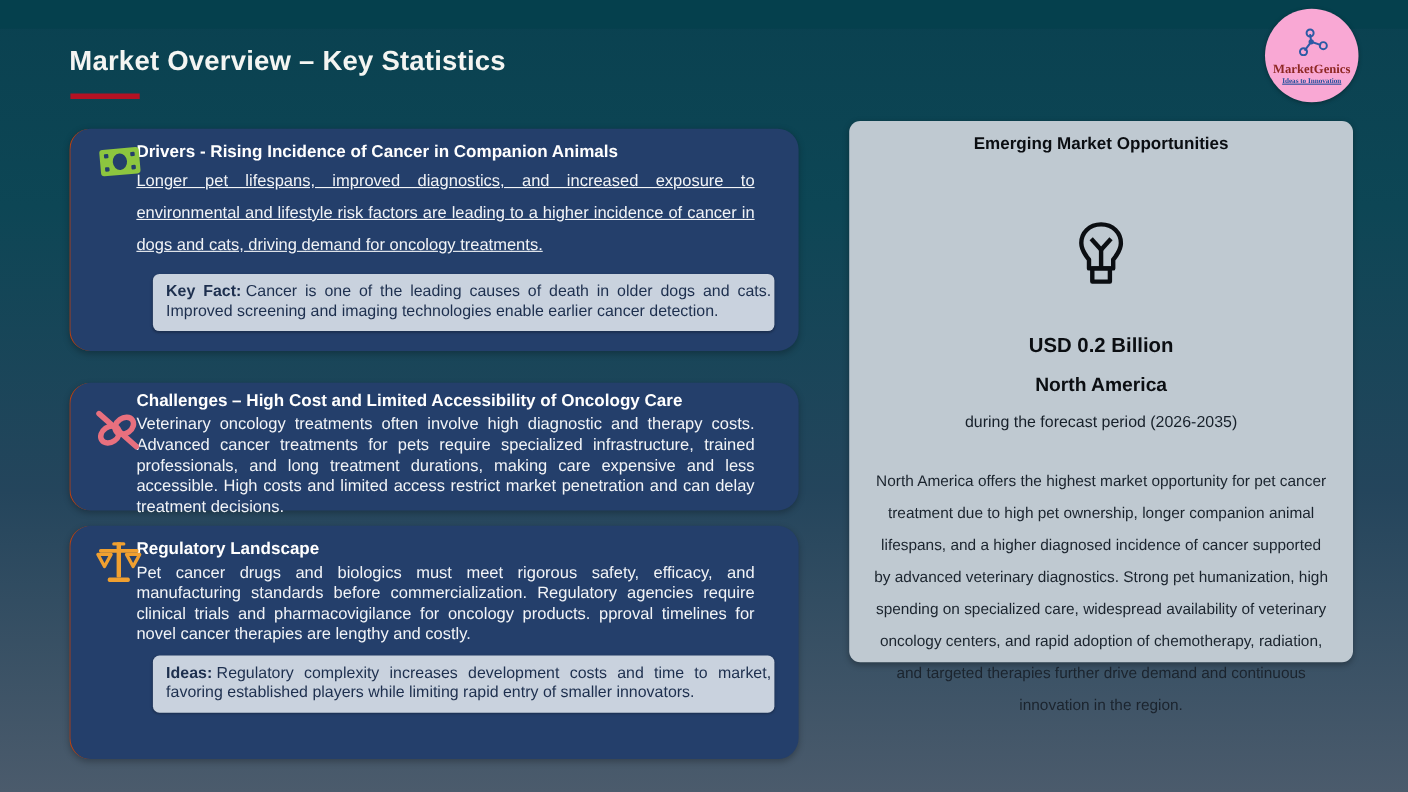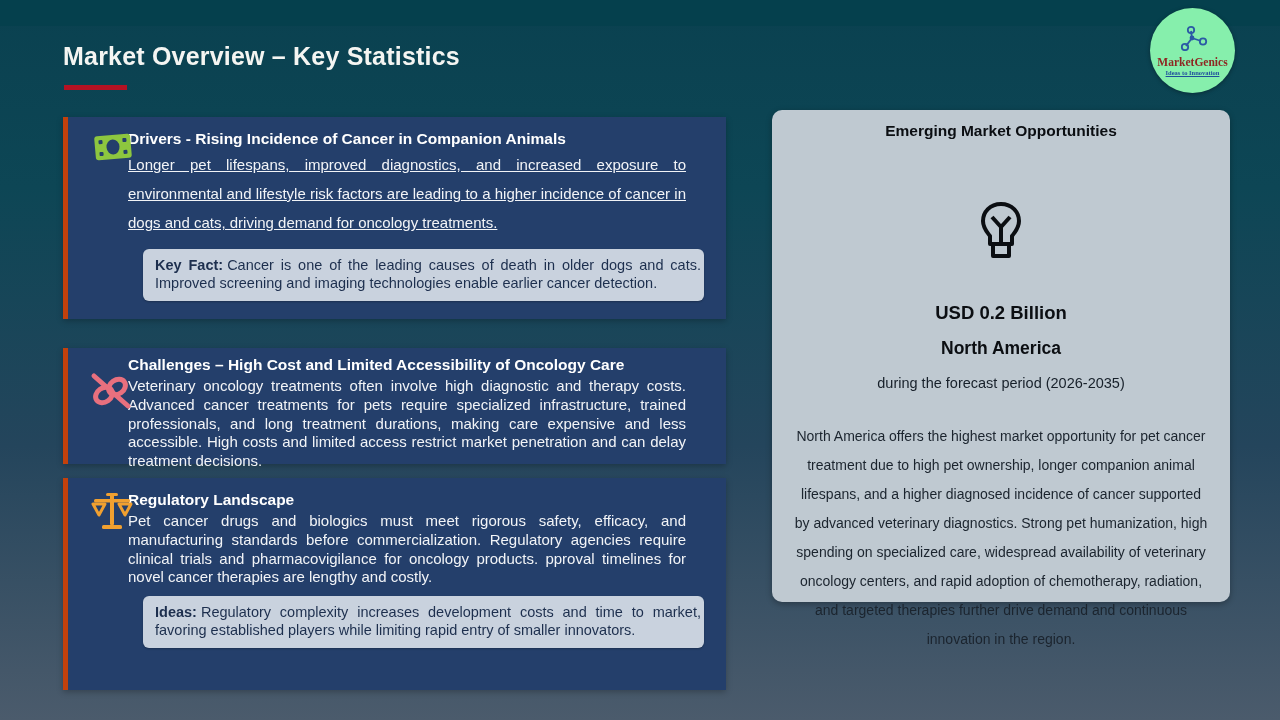--- a/index.html
+++ b/index.html
@@ -17,36 +17,36 @@
     position: absolute; left: 63px; top: 42px;
     font-size: 25px; font-weight: bold; color: #f4f5f2; letter-spacing: 0.2px;
   }
   .title-underline {
     position: absolute; left: 64px; top: 85px; width: 63px; height: 5px;
     background: #b41223;
   }
   
   .logo {
     position: absolute; left: 1150px; top: 8px; width: 85px; height: 85px;
-    background: #86efac; border-radius: 50%;
+    background: #f9a8d4; border-radius: 50%;
     display: flex; flex-direction: column; align-items: center; justify-content: center;
     box-shadow: 0 1px 4px rgba(0,0,0,0.35);
   }
   .logo-name {
     font-family: "Liberation Serif", serif; font-weight: bold;
     font-size: 11.5px; color: #8e2723; margin-top: 1px;
   }
   .logo-tagline {
     font-family: "Liberation Serif", serif; font-weight: bold;
     font-size: 6.5px; color: #1f4e9c; text-decoration: underline; margin-top: 1px;
   }
   
   .card {
     position: absolute; left: 63px; width: 663px;
-    background: #243f6b; border-left: 5px solid #c2410c; border-radius: 0;
+    background: #243f6b; border-left: 1px solid #c2410c; border-radius: 19px;
     color: #ffffff;
     box-shadow: 0 2px 6px rgba(0,0,0,0.25);
   }
   .card-1 { top: 117px; height: 202px; }
   .card-2 { top: 348px; height: 116px; }
   .card-3 { top: 478px; height: 212px; }
   .card-icon { position: absolute; }
   .card-1 .card-icon { left: 24px; top: 13px; }
   .card-2 .card-icon { left: 18px; top: 18px; }
   .card-3 .card-icon { left: 22px; top: 13px; }

